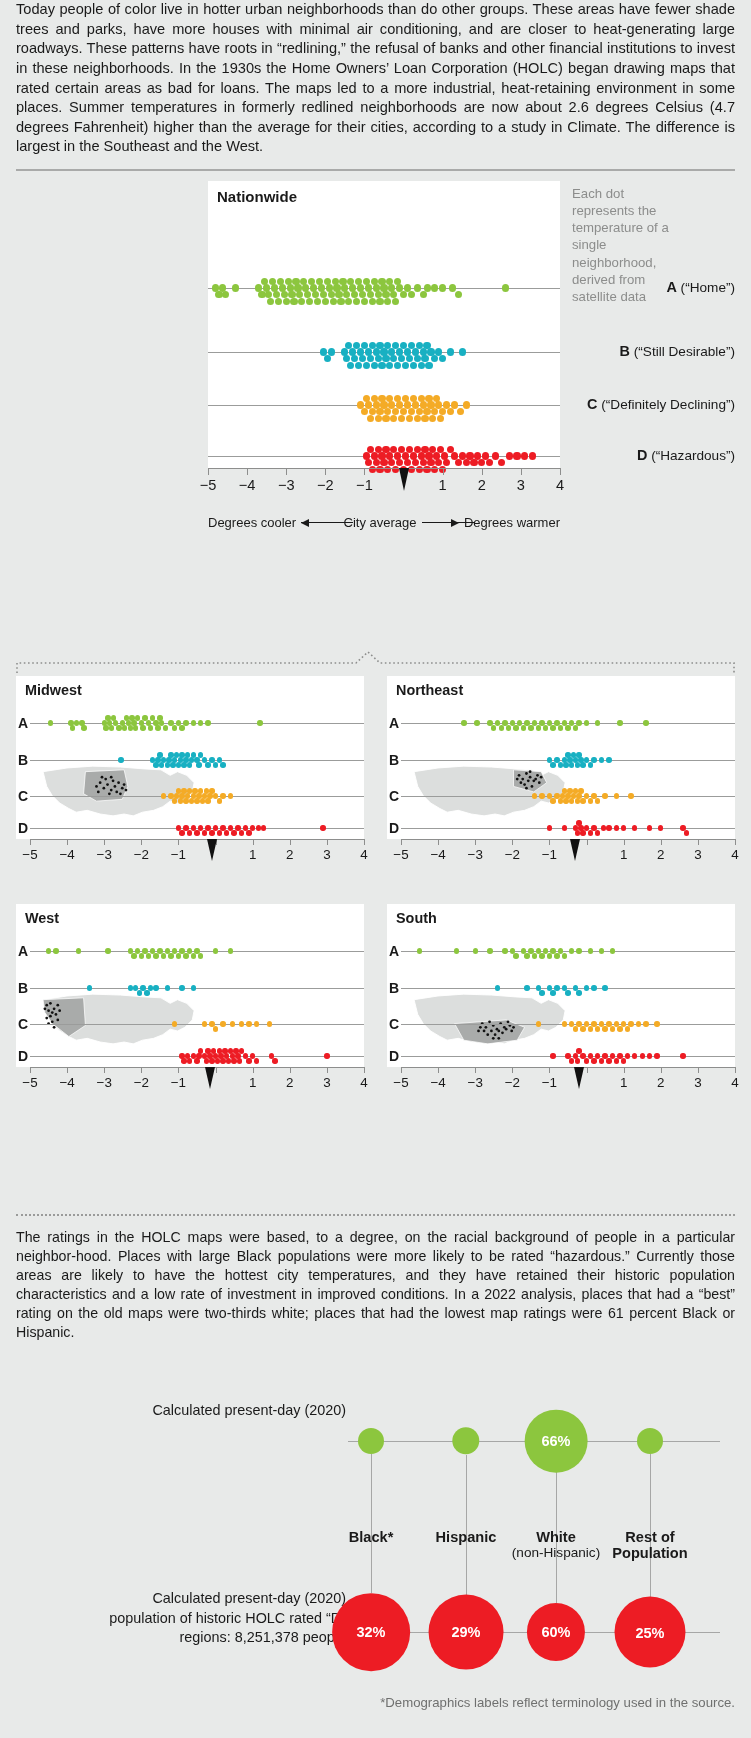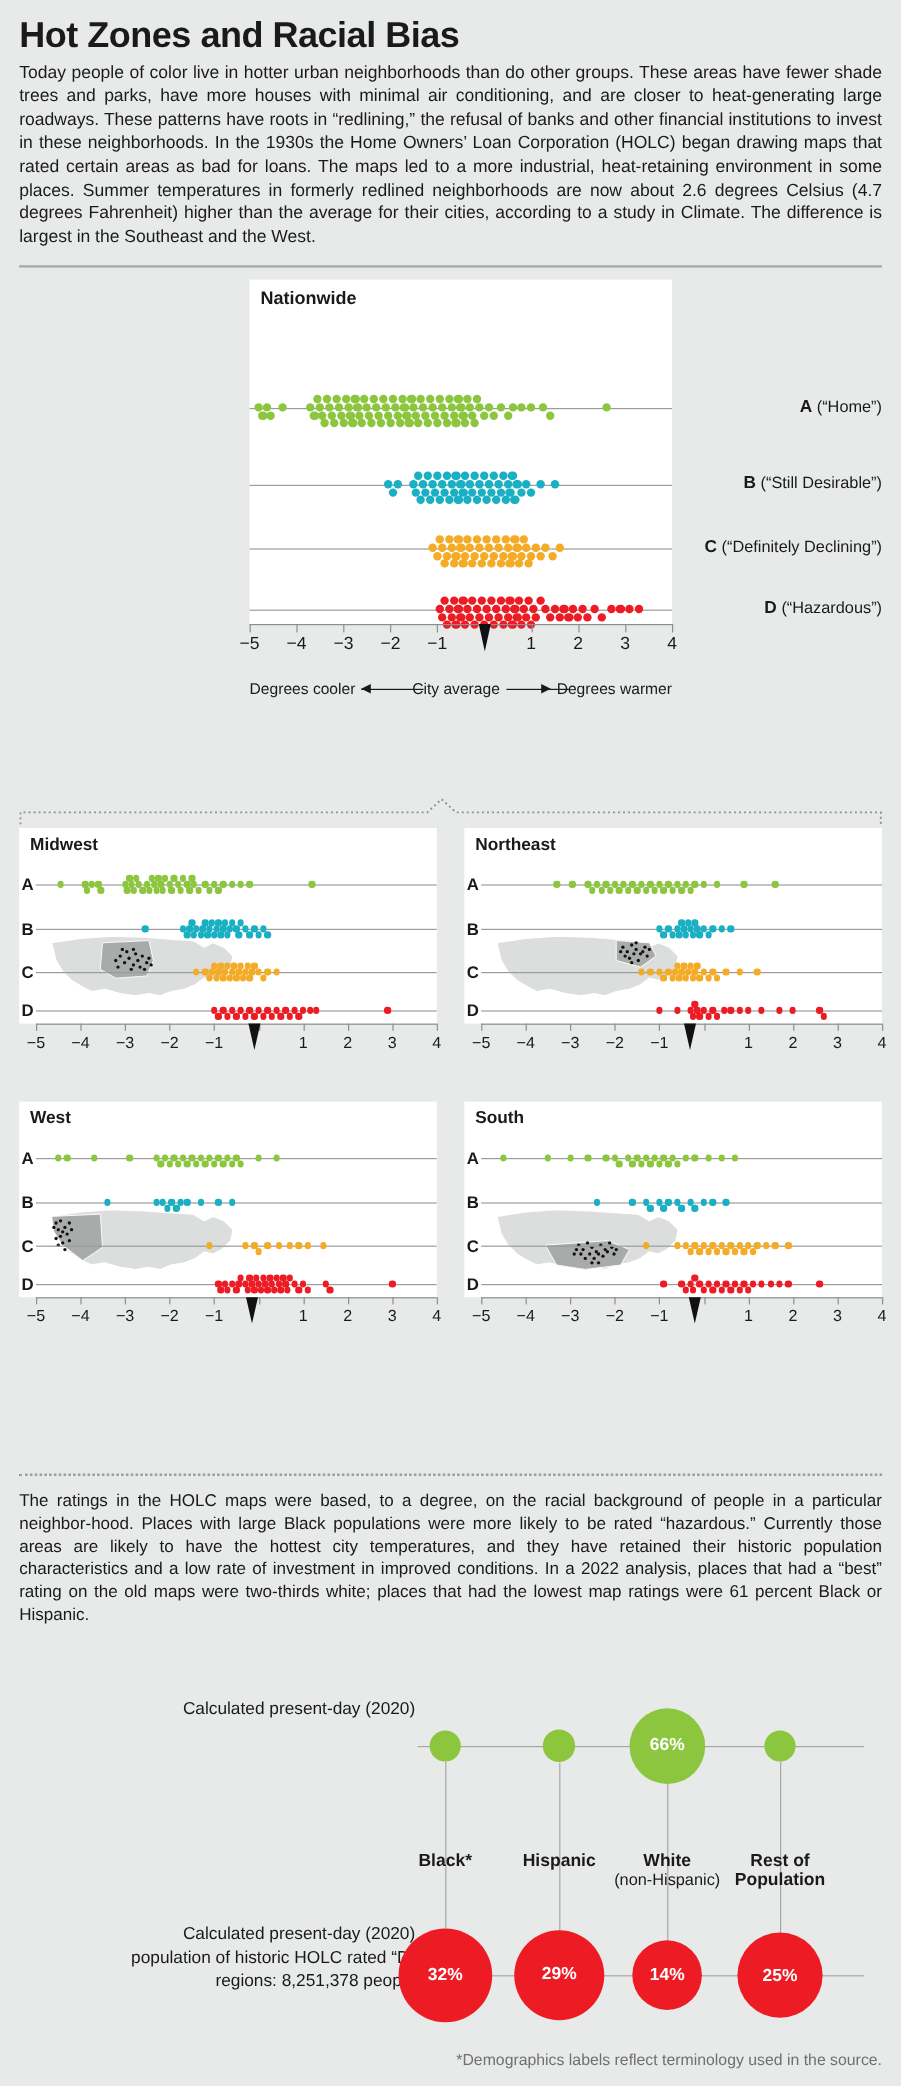--- a/index.html
+++ b/index.html
@@ -100,21 +100,20 @@
           color:#fff;font-weight:bold;font-size:14.5px;transform:translate(-50%,-50%);}
   .catlabel{position:absolute;text-align:center;font-size:14.6px;font-weight:bold;line-height:1.12;transform:translateX(-50%);}
   .catlabel .sub{font-weight:normal;font-size:13.6px;}
   #footnote{position:absolute;right:0;top:300px;font-size:13.2px;color:#6f706f;}
 </style>
 </head>
 <body>
 
 <div class="page">
 
-  <h1 id="title">Hot Zones and Racial Bias</h1>
   <p id="intro">Today people of color live in hotter urban neighborhoods than do other groups. These areas have fewer shade trees and parks, have more houses with minimal air conditioning, and are closer to heat-generating large roadways. These patterns have roots in “redlining,” the refusal of banks and other financial institutions to invest in these neighborhoods. In the 1930s the Home Owners’ Loan Corporation (HOLC) began drawing maps that rated certain areas as bad for loans. The maps led to a more industrial, heat-retaining environment in some places. Summer temperatures in formerly redlined neighborhoods are now about 2.6 degrees Celsius (4.7 degrees Fahrenheit) higher than the average for their cities, according to a study in Climate. The difference is largest in the Southeast and the West.</p>
   <div class="rule-thick"></div>
 
   <div id="mainwrap">
 
 
     <div id="grade-label-holder">
         <div class="glabel" style="top: 98px;"><b>A</b><span> (“Home”)</span></div>
         <div class="glabel" style="top: 162px;"><b>B</b><span> (“Still Desirable”)</span></div>
         <div class="glabel" style="top: 215px;"><b>C</b><span> (“Definitely Declining”)</span></div>
@@ -393,20 +392,21 @@
         <div class="ticklabel" style="left: 234.667px; top: 9px; font-size: 14.6px;">1</div>
         <div class="tick" style="left: 273.778px; height: 7px;"></div>
         <div class="ticklabel" style="left: 273.778px; top: 9px; font-size: 14.6px;">2</div>
         <div class="tick" style="left: 312.889px; height: 7px;"></div>
         <div class="ticklabel" style="left: 312.889px; top: 9px; font-size: 14.6px;">3</div>
         <div class="tick" style="left: 352px; height: 7px;"></div>
         <div class="ticklabel" style="left: 352px; top: 9px; font-size: 14.6px;">4</div>
         <div class="marker" style="left: 195.556px; border-top-width: 23px;"></div>
       </div>
 
+    <div id="sidenote">Each dot represents the temperature of a single neighborhood, derived from satellite data</div>
 
     <div id="coolwarm">
       <span>Degrees cooler</span>
       <span class="arrowL"></span>
       <span>City average</span>
       <span class="arrowR"></span>
       <span>Degrees warmer</span>
     </div>
 
   </div>
@@ -1101,21 +1101,21 @@
           <div>Black*</div>
         </div>
         <div class="vline" style="left: 450px; top: 59.7082px; height: 139.827px;"></div>
         <div class="bubble" style="left: 450px; top: 46px; width: 27.4164px; height: 27.4164px; background: rgb(140, 198, 62);"></div>
         <div class="bubble" style="left: 450px; top: 237px; width: 74.9287px; height: 74.9287px; background: rgb(237, 28, 36);">29%</div>
         <div class="catlabel" style="left: 450px; top: 134px; width: 92px;">
           <div>Hispanic</div>
         </div>
         <div class="vline" style="left: 540px; top: 77.3721px; height: 130.545px;"></div>
         <div class="bubble" style="left: 540px; top: 46px; width: 62.7442px; height: 62.7442px; background: rgb(140, 198, 62);">66%</div>
-        <div class="bubble" style="left: 540px; top: 237px; width: 58.1649px; height: 58.1649px; background: rgb(237, 28, 36);">14%</div>
+        <div class="bubble" style="left: 540px; top: 237px; width: 58.1649px; height: 58.1649px; background: rgb(237, 28, 36);">60%</div>
         <div class="catlabel" style="left: 540px; top: 134px; width: 92px;">
           <div>White</div>
           <div class="sub">(non-Hispanic)</div>
         </div>
         <div class="vline" style="left: 634px; top: 59px; height: 142.5px;"></div>
         <div class="bubble" style="left: 634px; top: 46px; width: 26px; height: 26px; background: rgb(140, 198, 62);"></div>
         <div class="bubble" style="left: 634px; top: 237px; width: 71px; height: 71px; background: rgb(237, 28, 36);">25%</div>
         <div class="catlabel" style="left: 634px; top: 134px; width: 92px;">
           <div>Rest of Population</div>
         </div>

